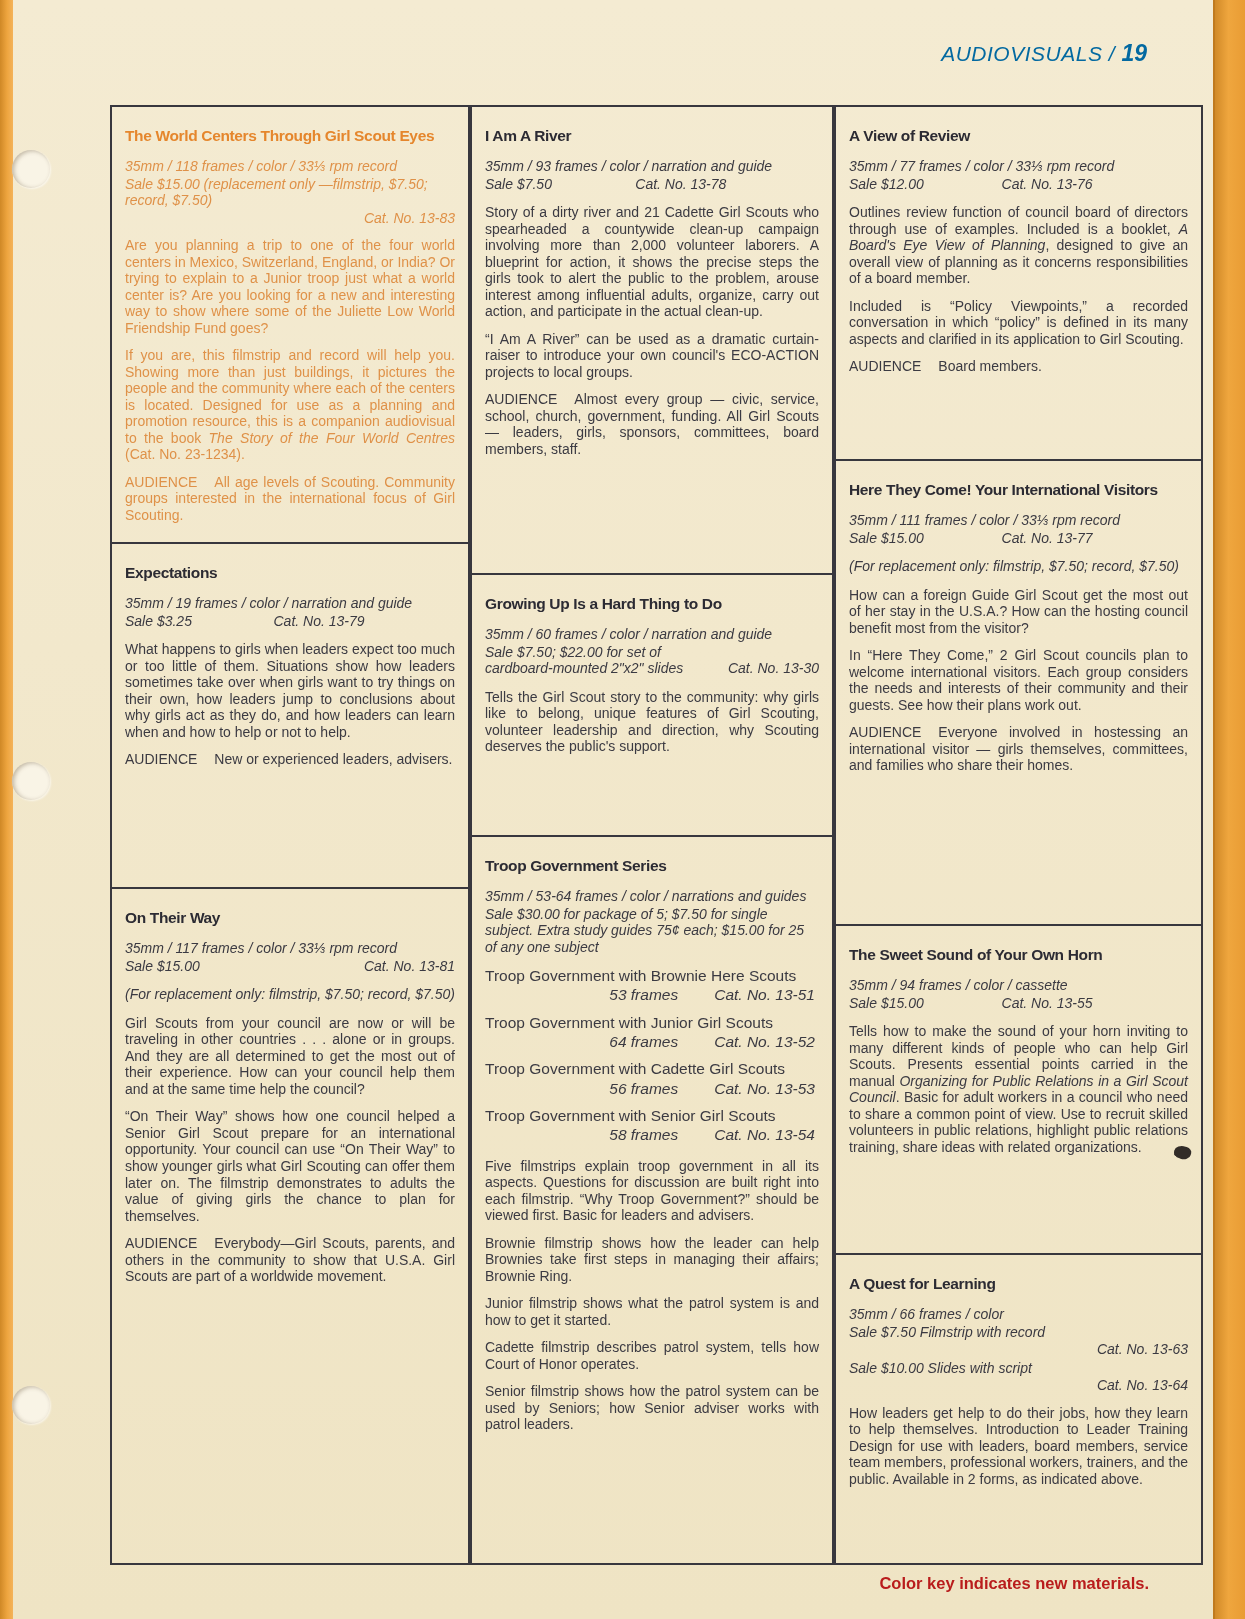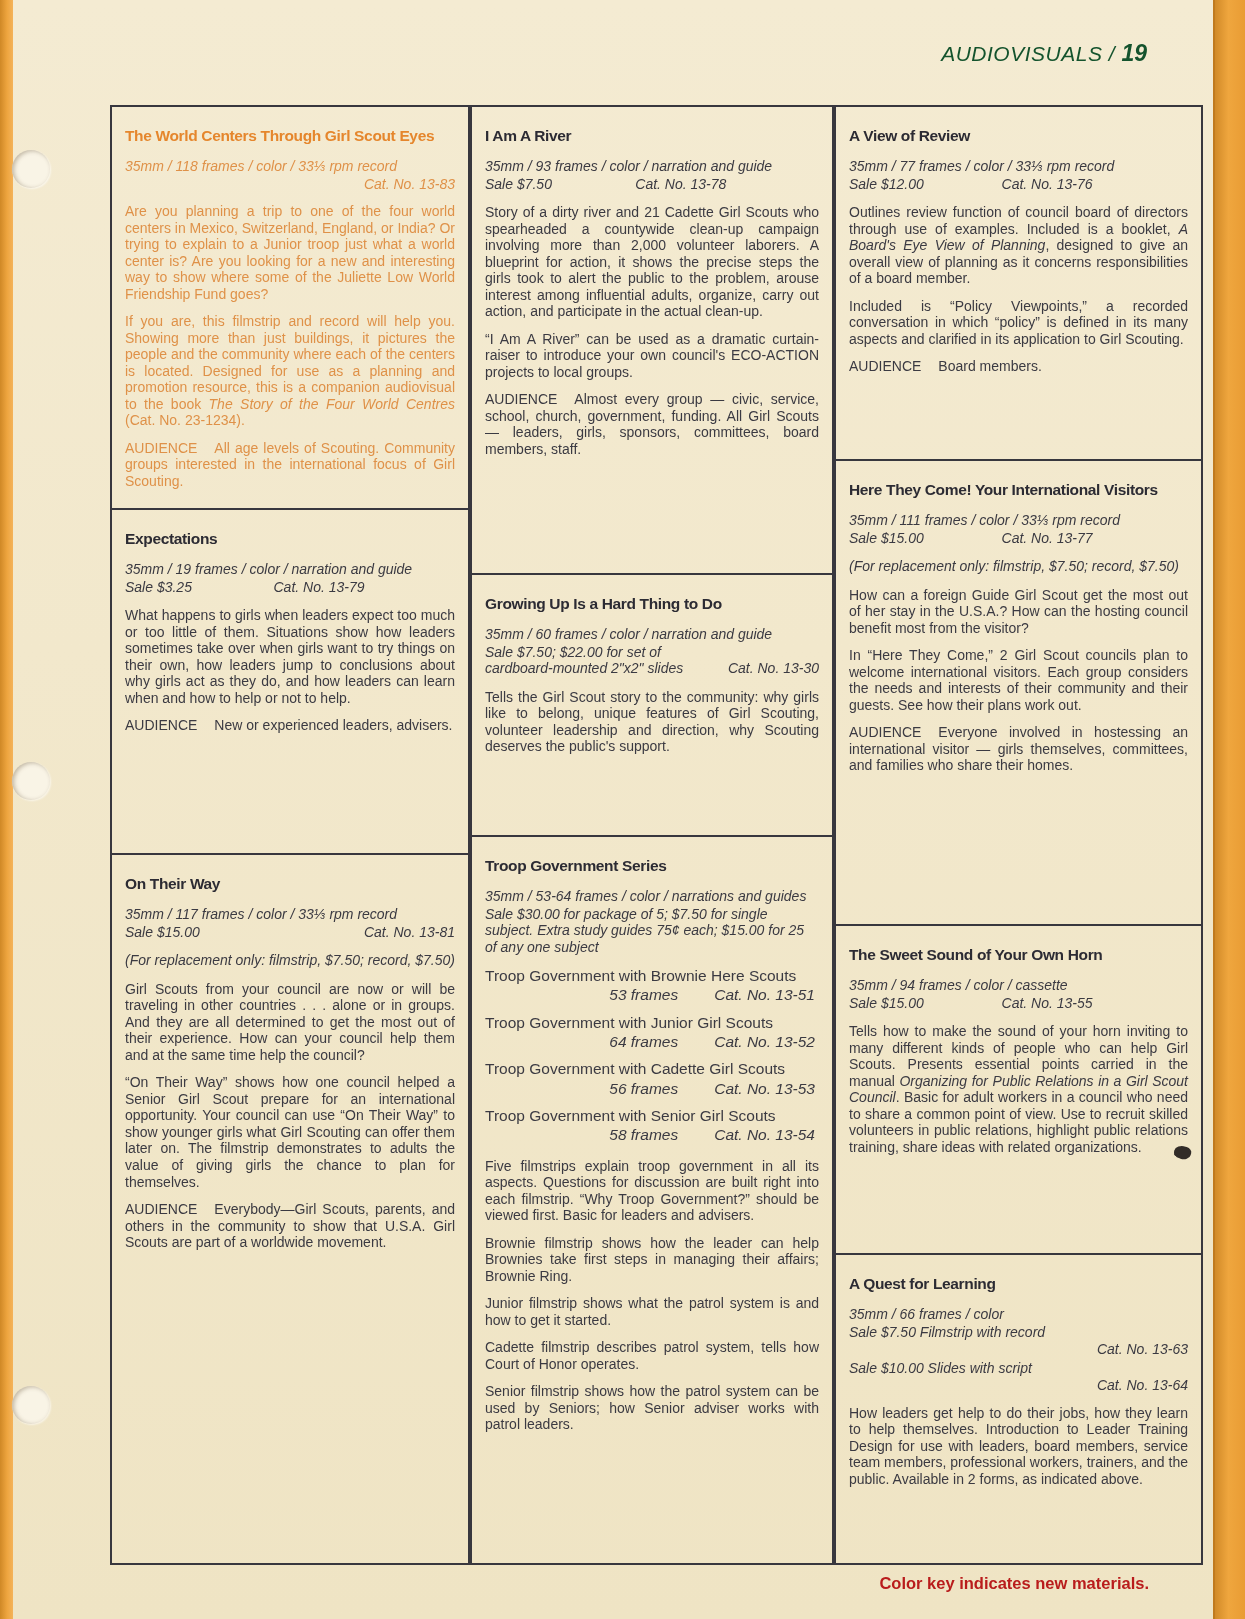--- a/index.html
+++ b/index.html
@@ -10,21 +10,21 @@
     color:#3b3a42;
   }
   .edge-left{position:absolute;left:0;top:0;width:13px;height:100%;
     background:linear-gradient(90deg,#cf8826 0%,#eea53f 55%,#f4b35a 100%);}
   .edge-right{position:absolute;right:0;top:0;width:30px;height:100%;
     background:linear-gradient(90deg,#d18a28 0%,#efa63e 45%,#e99c34 100%);
     border-left:2px solid #c07a1e;}
   .hole{position:absolute;left:12px;width:38px;height:38px;border-radius:50%;
     background:#f9f4e6;box-shadow:inset 2px 1px 4px rgba(90,70,40,.35),1px 1px 2px rgba(255,255,255,.6);}
   .hole1{top:150px}.hole2{top:762px}.hole3{top:1386px}
-  .hdr{position:absolute;top:40px;right:98px;font-style:italic;font-size:21px;color:#14532d;letter-spacing:.5px;}
+  .hdr{position:absolute;top:40px;right:98px;font-style:italic;font-size:21px;color:#0369a1;letter-spacing:.5px;}
   .hdr .num{font-weight:bold;font-size:23px;letter-spacing:0;}
   .grid{position:absolute;left:62px;top:105px;width:1093px;height:1460px;
     display:grid;grid-template-columns:360px 364px 369px;padding-left:48px;}
   .col{display:flex;flex-direction:column;min-height:0;}
   .box{border:2px solid #38373e;padding:16px 13px 8px 13px;box-sizing:border-box;background:transparent;}
   .box + .box{margin-top:-2px;}
   .col .box:last-child{flex:1;}
   .sec-title{font-weight:bold;font-size:15.5px;letter-spacing:-0.35px;margin:4px 0 13px 0;color:#2c2b33;}
   .orange .sec-title,.sec-title.orange{color:#e5862c;}
   p{margin:0 0 11px 0;font-size:14px;line-height:1.18;}
@@ -62,20 +62,21 @@
   <span>AUDIOVISUALS /</span>
   <span class="num">19</span>
 </div>
 
 <div class="grid">
 
   <div class="col">
     <section class="box orange-text">
       <h3 class="sec-title orange">The World Centers Through Girl Scout Eyes</h3>
       <p class="meta">35mm / 118 frames / color / 33⅓ rpm record</p>
+      <p class="meta">Sale $15.00 (replacement only —filmstrip, $7.50; record, $7.50)</p>
       <p class="cat-right">Cat. No. 13-83</p>
       <p class="body">Are you planning a trip to one of the four world centers in Mexico, Switzerland, England, or India? Or trying to explain to a Junior troop just what a world center is? Are you looking for a new and interesting way to show where some of the Juliette Low World Friendship Fund goes?</p>
       <p class="body"><span>If you are, this filmstrip and record will help you. Showing more than just buildings, it pictures the people and the community where each of the centers is located. Designed for use as a planning and promotion resource, this is a companion audiovisual to the book </span><i>The Story of the Four World Centres</i><span> (Cat. No. 23-1234).</span></p>
       <p class="body"><span class="aud-label">AUDIENCE</span><span>All age levels of Scouting. Community groups interested in the international focus of Girl Scouting.</span></p>
     </section>
 
     <section class="box" style="min-height:347px;">
       <h3 class="sec-title">Expectations</h3>
       <p class="meta">35mm / 19 frames / color / narration and guide</p>
       <p class="salerow">

